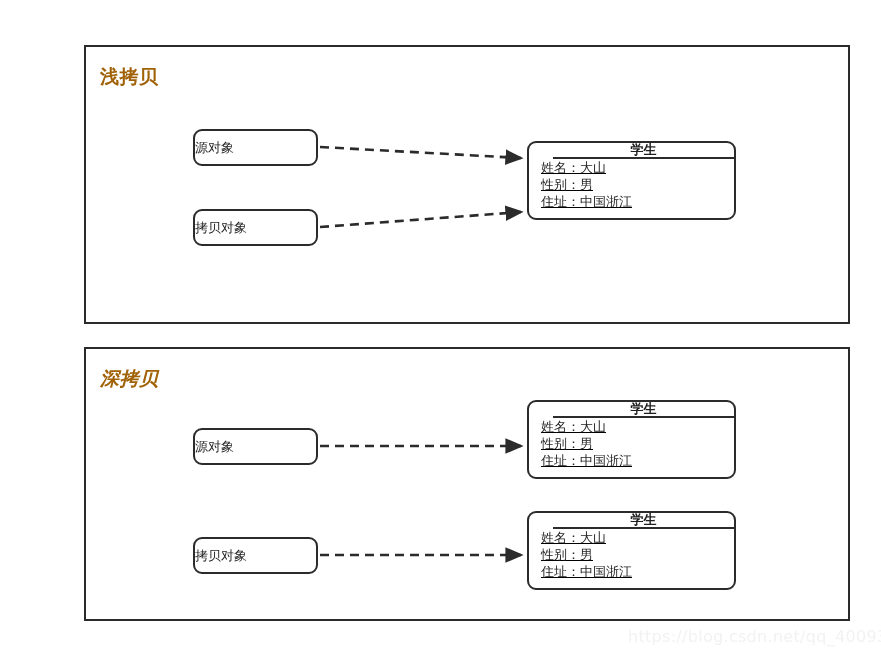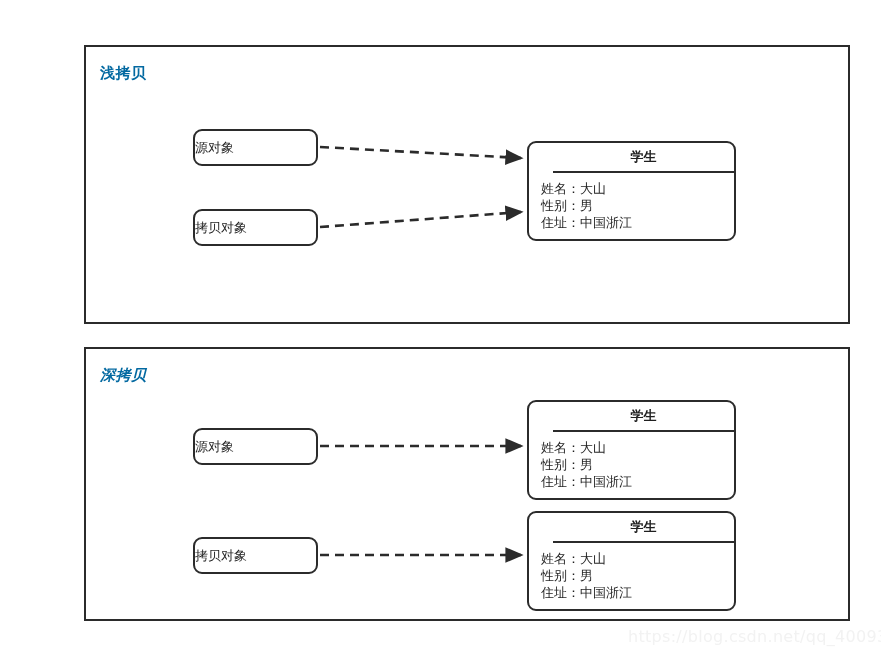--- a/index.html
+++ b/index.html
@@ -34,23 +34,23 @@
     height: 279px;
   }
   #panel-deep {
     left: 84px;
     top: 347px;
     width: 766px;
     height: 274px;
   }
   .panel-title {
     position: absolute;
-    font-size: 15px;
+    font-size: 19px;
     font-weight: bold;
-    color: #0369a1;
+    color: #a16207;
     letter-spacing: 0.5px;
     white-space: nowrap;
   }
   #panel-shallow .panel-title { left: 14px; top: 17px; }
   #panel-deep .panel-title { left: 14px; top: 17px; font-style: italic; }
 
   .obj-box {
     position: absolute;
     border: 2px solid #2b2b2b;
     border-radius: 9px;
@@ -68,34 +68,35 @@
   .class-box {
     position: absolute;
     border: 2px solid #2b2b2b;
     border-radius: 9px;
     background: #ffffff;
     box-sizing: border-box;
     width: 209px;
     overflow: hidden;
   }
   .class-head {
-    height: 30px;
+    height: 16px;
     border-bottom: 2px solid #2b2b2b;
     display: flex;
     align-items: center;
     justify-content: center;
     font-size: 13px;
     font-weight: bold;
     color: #1f1f1f;
     box-sizing: border-box;
     margin-left: 24px;
   }
   .class-body {
-    padding: 7px 0 8px 12px;
+    padding: 0 0 8px 12px;
     box-sizing: border-box;
+    text-decoration: underline;
   }
   .class-field {
     font-size: 13px;
     color: #1f1f1f;
     line-height: 17px;
     white-space: nowrap;
   }
 
   svg.arrows {
     position: absolute;

